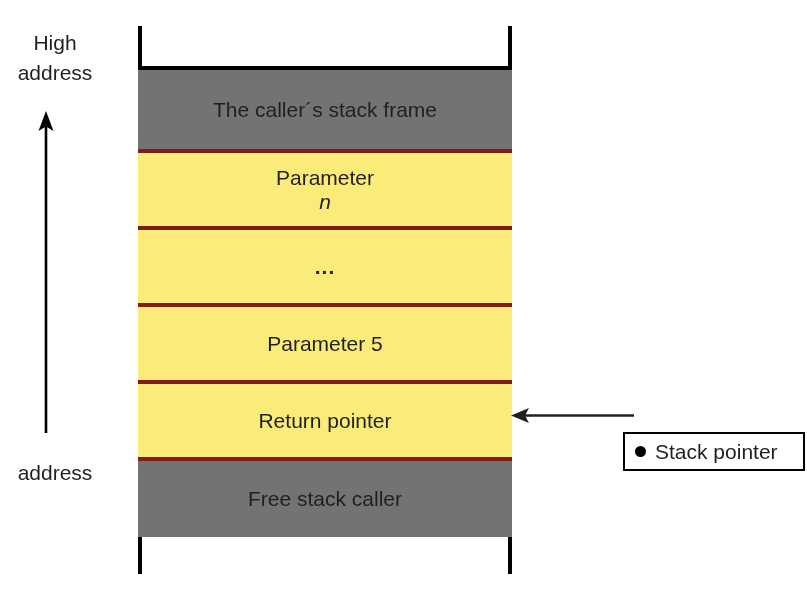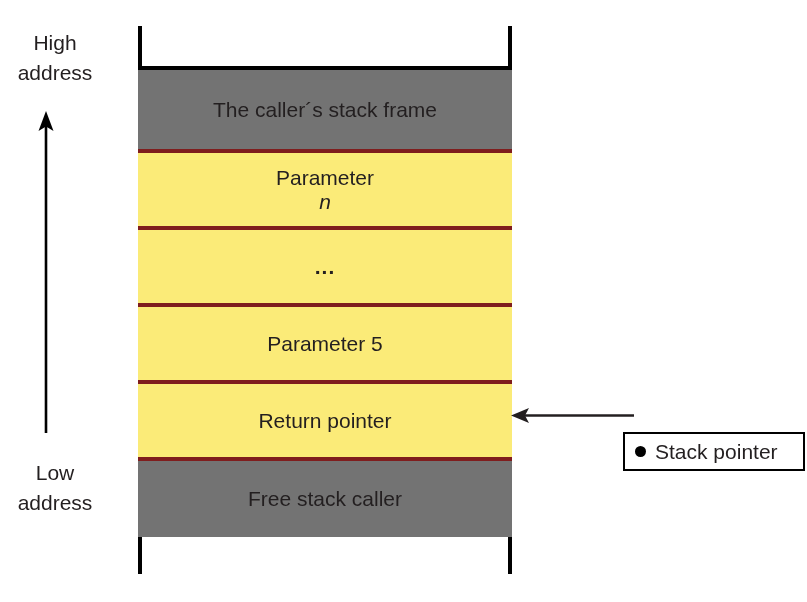--- a/index.html
+++ b/index.html
@@ -135,21 +135,20 @@
 </style>
 </head>
 <body>
 
 <div id="high-address-label" class="addr-label">
   <div>High</div>
   <div>address</div>
 </div>
 
 <div id="low-address-label" class="addr-label">
-  <div>Low</div>
   <div>address</div>
 </div>
 
 <svg id="growth-arrow" viewBox="0 0 50 325">
   <line x1="24" y1="325" x2="24" y2="14" stroke="#000000" stroke-width="2.6"></line>
   <path d="M24 3 L31.5 23 L24 18.5 L16.5 23 Z" fill="#000000"></path>
 </svg>
 
 <div id="stack-column">
   <div id="rail-left" class="rail"></div>

